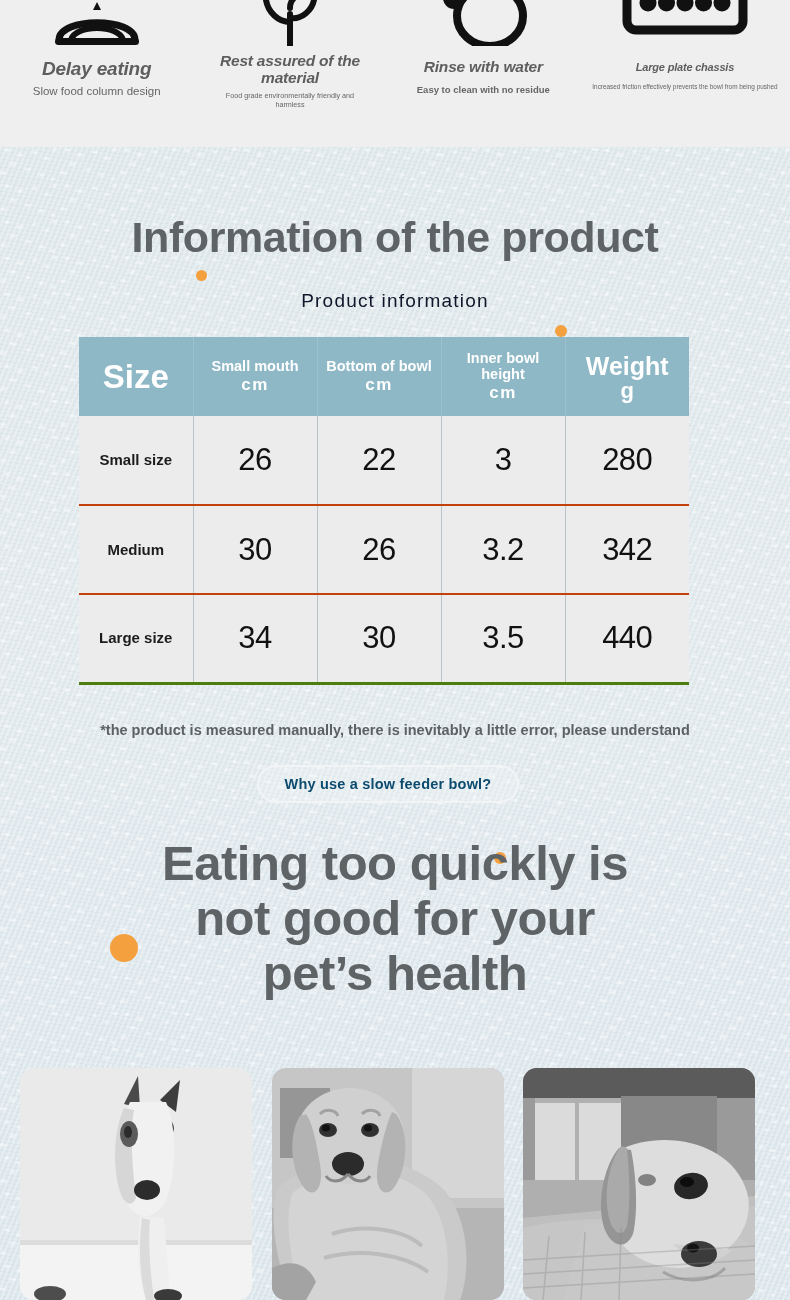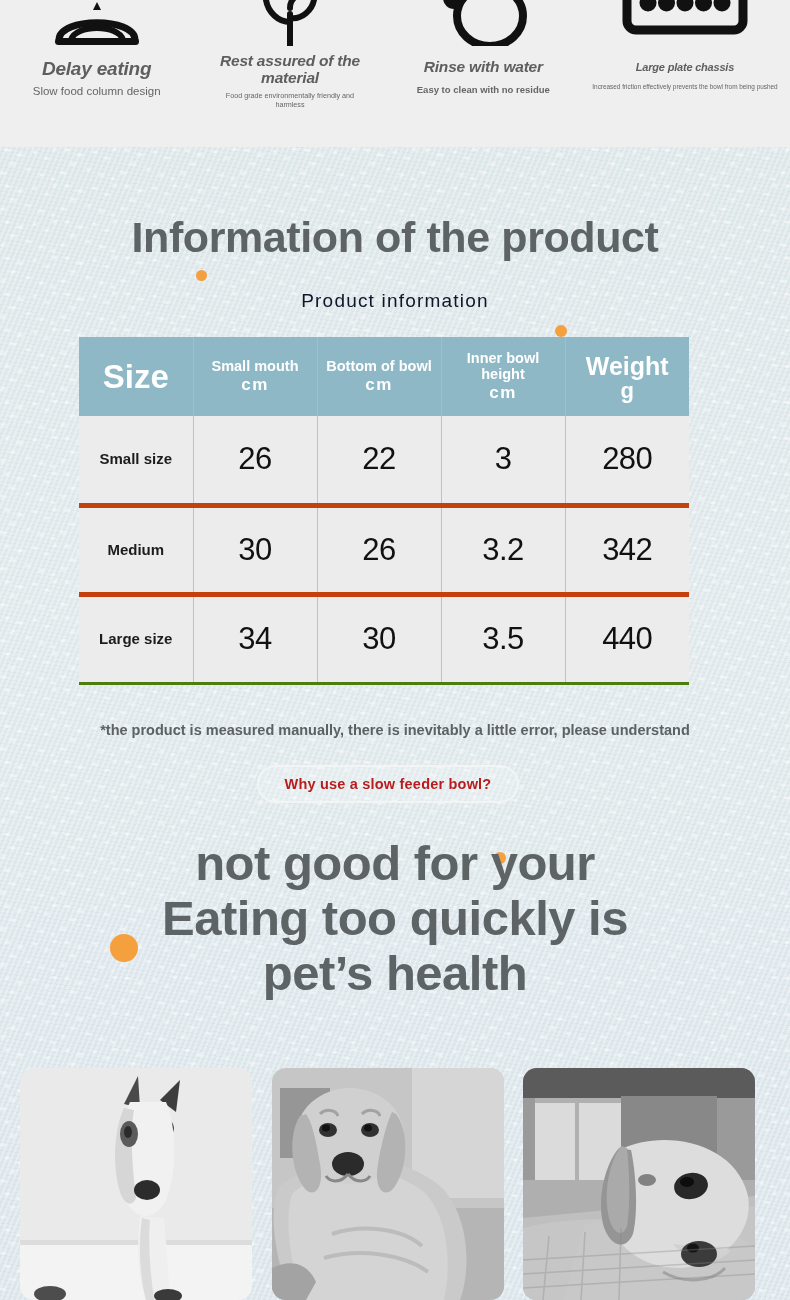--- a/index.html
+++ b/index.html
@@ -149,21 +149,21 @@
   .th-col   .th-unit { font-size: 17px; }
   .th-weight .th-main { font-size: 25px; line-height: 28px; }
   .th-weight .th-unit { font-size: 22px; letter-spacing: 0; }
 
   .spec-table td {
     background: #ececec;
     text-align: center;
     vertical-align: middle;
     height: 89px;
     border-right: 1px solid #b9c4c9;
-    border-bottom: 5px solid #c2410c;
+    border-bottom: 2px solid #c2410c;
   }
   .spec-table td:last-child { border-right: none; }
   .spec-table tr:last-child td { border-bottom: 3px solid #4d7c0f; }
   .cell-label {
     font-size: 15px;
     font-weight: bold;
     color: #1c1c1c;
     line-height: 18px;
   }
   .cell-val {
@@ -193,21 +193,21 @@
     left: 257px; top: 765px;
     width: 262px; height: 38px;
     border: 2px solid #f2f4f5;
     border-radius: 19px;
     background: rgba(255,255,255,0.18);
     display: flex;
     align-items: center;
     justify-content: center;
     font-size: 14.5px;
     font-weight: bold;
-    color: #b91c1c;
+    color: #0c4a6e;
     letter-spacing: 0.2px;
     z-index: 3;
   }
 
   
   .headline {
     position: absolute;
     left: 0; top: 836px;
     width: 790px;
     text-align: center;
@@ -362,22 +362,22 @@
         <td class="cell-val">440</td>
       </tr>
     </tbody>
   </table>
 
   <div class="disclaimer">*the product is measured manually, there is inevitably a little error, please understand</div>
 
   <div class="pill">Why use a slow feeder bowl?</div>
 
   <div class="headline">
+    <span>Eating too quickly is</span>
     <span>not good for your</span>
-    <span>Eating too quickly is</span>
     <span>pet’s health</span>
   </div>
 
   <div class="photo-row">
 
     <div class="photo">
       <svg viewBox="0 0 232 232" preserveAspectRatio="xMidYMid slice">
         <rect width="232" height="232" fill="#e9eaea"></rect>
         <rect y="176" width="232" height="56" fill="#f3f3f3"></rect>
         <rect y="172" width="232" height="5" fill="#dcdcdc"></rect>

